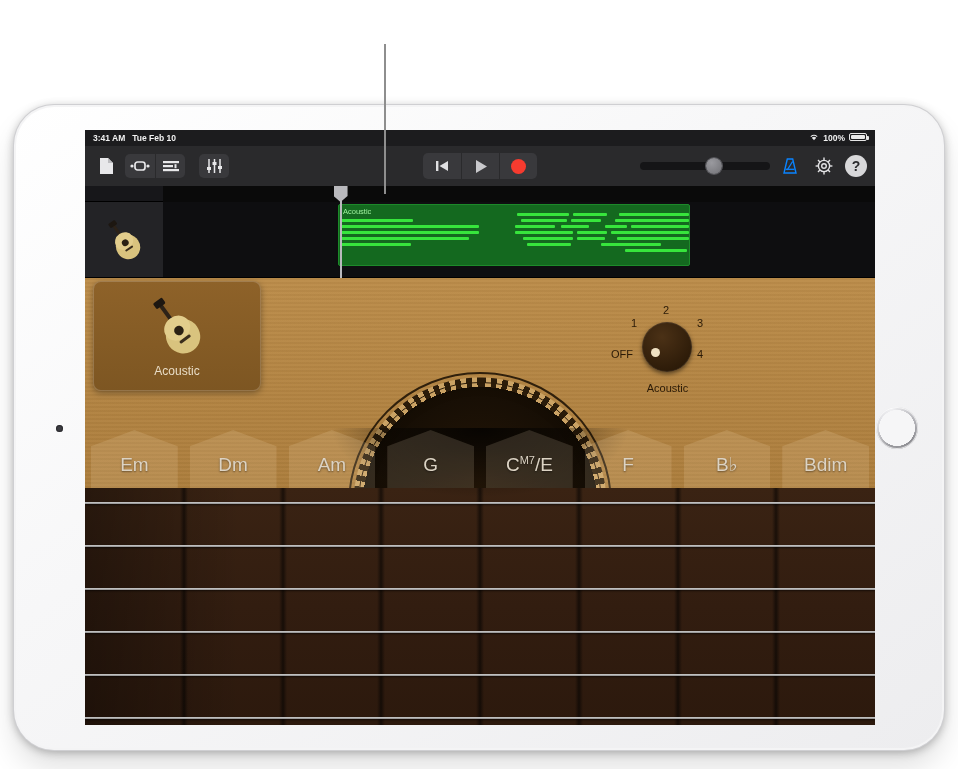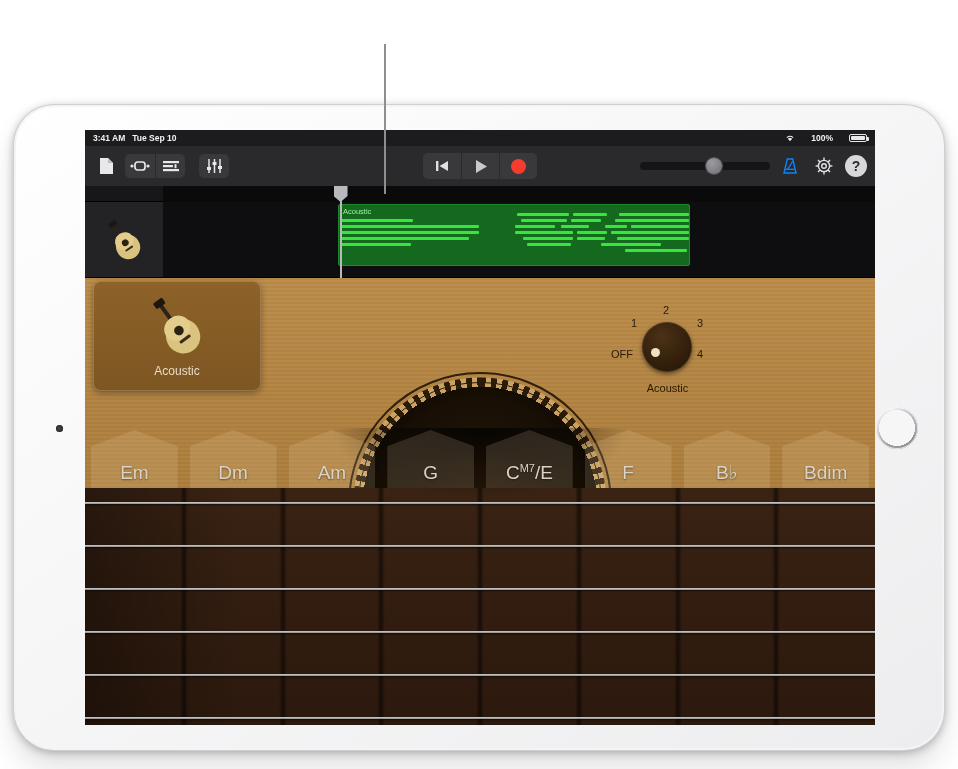--- a/index.html
+++ b/index.html
@@ -28,21 +28,21 @@
     border-radius:50%; background:#3d3d42; box-shadow:inset 0 0 2px #000; }
 
   
   .screen { position:absolute; left:85px; top:130px; width:790px; height:595px;
     background:#000; overflow:hidden; z-index:10; }
 
   
   .statusbar { height:16px; background:#1c1c1e; display:flex; align-items:center;
     padding:0 8px; color:#f2f2f2; font-size:8.5px; }
   .sb-left { display:flex; gap:7px; align-items:center; font-weight:bold; }
-  .sb-right { margin-left:auto; display:flex; gap:16px; align-items:center; font-weight:bold;}
+  .sb-right { margin-left:auto; display:flex; gap:4px; font-weight:bold;}
   .wifi { display:inline-block; width:10px; height:8px; }
   .battery { width:18px; height:8px; border:1px solid #e6e6e6; border-radius:2px;
     position:relative; }
   .battery:after{ content:""; position:absolute; left:1px; top:1px; bottom:1px; right:1px;
     background:#e9e9e9; border-radius:1px; }
   .battery:before{ content:""; position:absolute; right:-3px; top:2px; width:2px; height:4px;
     background:#e6e6e6; border-radius:0 1px 1px 0; }
 
   
   .toolbar { height:40px; background:#2a2a2c; display:flex; align-items:center;
@@ -141,21 +141,21 @@
     box-shadow:0 1px 3px rgba(0,0,0,.4); }
   .cn-item { height:23px; display:flex; align-items:center; justify-content:center;
     font-size:11px; }
   .cn-item.active { background:#3a250c; color:#d9c79f; }
   .cn-item.idle { background:#b08a4d; color:#2e1d08; }
   .cn-sep { height:1px; background:#6d4a1d; }
 
   
   .chords { position:absolute; left:0; right:0; top:152px; height:58px; display:flex; z-index:3;}
   .chord { position:relative; flex:1; display:flex; align-items:flex-end;
-    justify-content:center; padding-bottom:4px; }
+    justify-content:center; padding-bottom:12px; }
   .chord .tab { position:absolute; left:6px; right:6px; top:0; bottom:0;
     background:rgba(255,236,200,.14);
     clip-path:polygon(0 28%, 50% 0, 100% 28%, 100% 100%, 0 100%); }
   .chord .name { position:relative; color:#dcd3c4; font-size:19px; z-index:2;
     text-shadow:0 1px 2px rgba(0,0,0,.45); }
   .chord .name sup { font-size:11px; vertical-align:super; }
 
   
   .fretboard { position:absolute; left:0; right:0; top:210px; bottom:0;
     background:linear-gradient(180deg,#3a2313 0%,#321d10 50%,#2c190d 100%); }
@@ -183,21 +183,21 @@
   <div class="device">
     <div class="cam-dot"></div>
     <div class="home-btn"></div>
   </div>
 
   <div class="screen">
 
     <div class="statusbar">
       <div class="sb-left">
         <span>3:41 AM</span>
-        <span>Tue Sep 10</span>
+        <span>Tue Feb 10</span>
       </div>
       <div class="sb-right">
         <span class="wifi">
           <svg width="10" height="8" viewBox="0 0 10 8">
               <path d="M5 7.2 L3.3 5.2 Q5 3.9 6.7 5.2 Z" fill="#eee"></path>
               <path d="M1.8 3.6 Q5 0.9 8.2 3.6" stroke="#eee" stroke-width="1.1" fill="none"></path>
               <path d="M3 5 Q5 3.4 7 5" stroke="#eee" stroke-width="1" fill="none"></path>
             </svg>
         </span>
         <span>100%</span>

